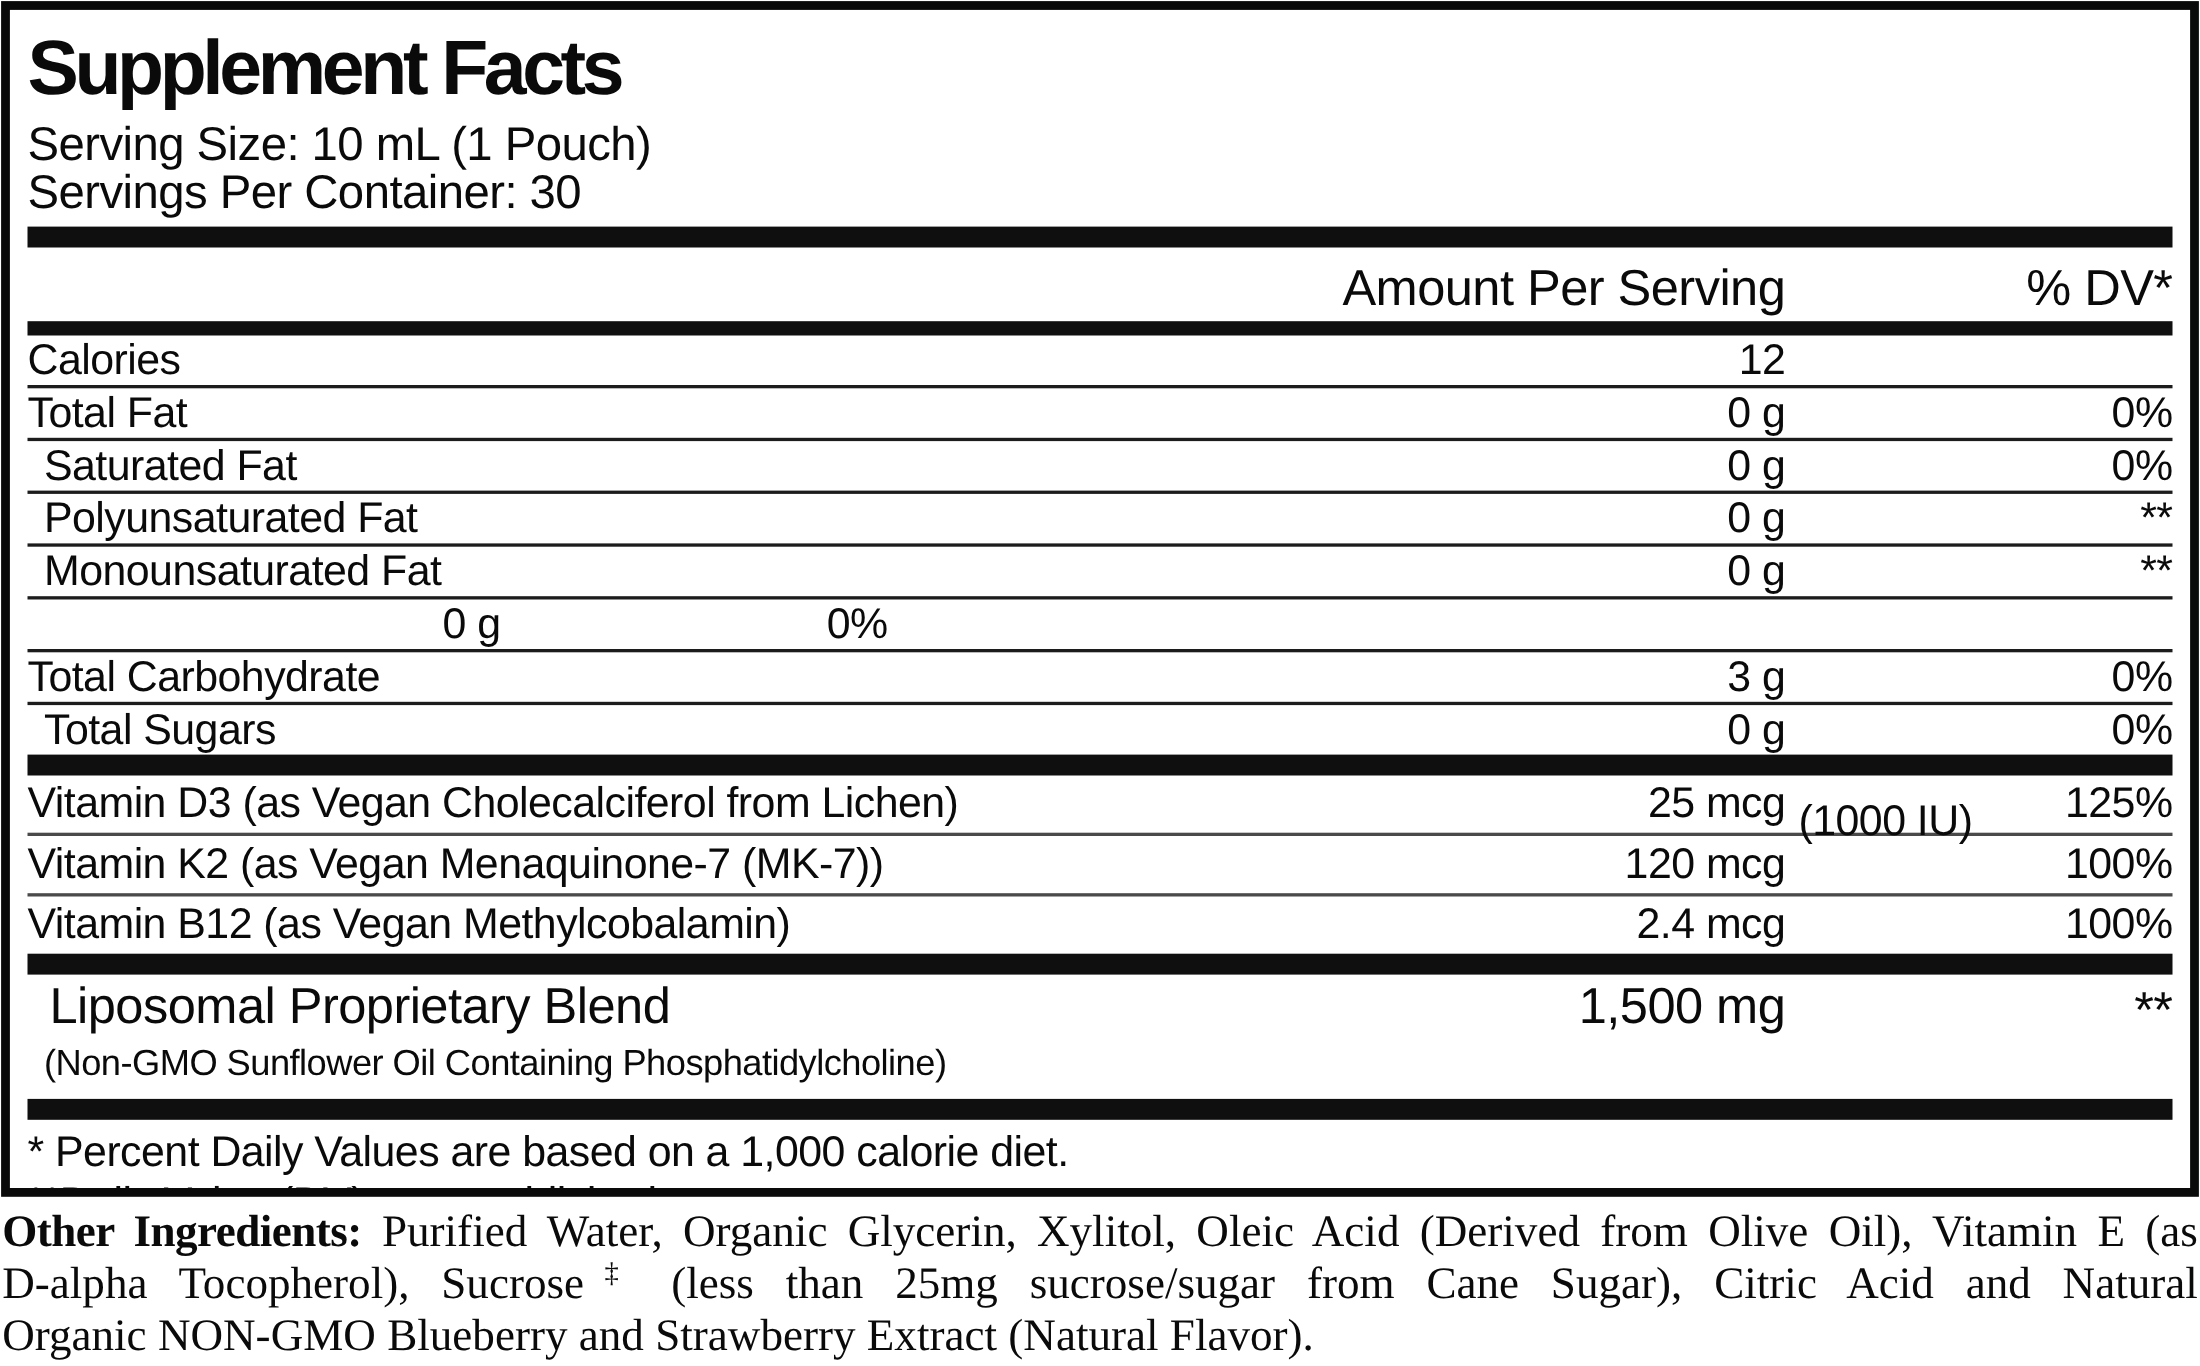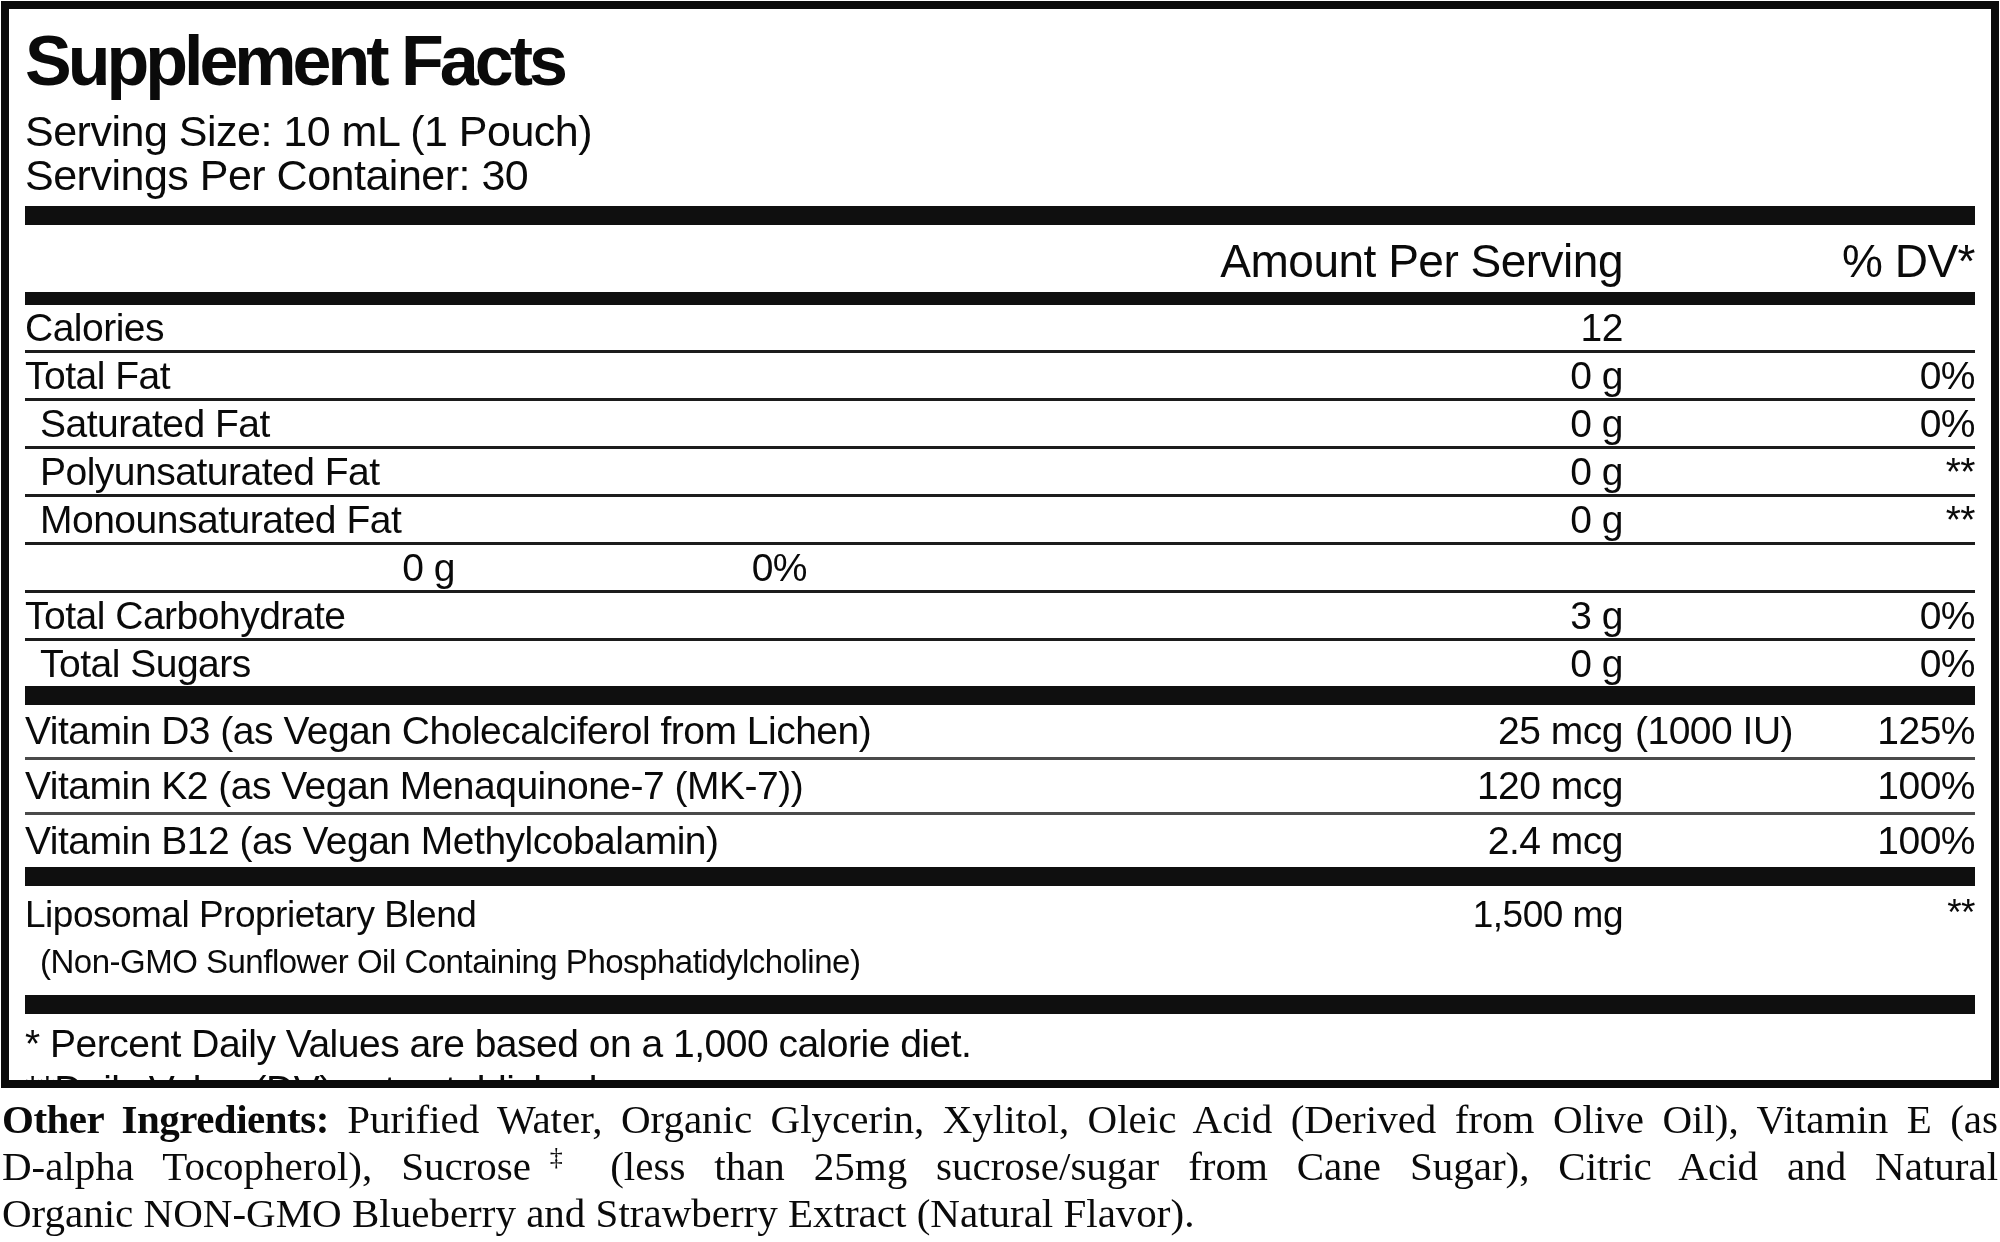--- a/index.html
+++ b/index.html
@@ -30,23 +30,23 @@
   .hdr-row{display:flex;align-items:baseline;padding:9px 0 4px 0;font-size:46px;letter-spacing:-0.5px;}
   .row{display:flex;align-items:center;height:45px;font-size:39px;letter-spacing:-0.5px;}
   .mrow + .mrow{border-top:3px solid #1c1c1c;}
   .vrow{height:52px;}
   .vrow + .vrow{border-top:3px solid #4a4a4a;}
   .c-name{flex:1;white-space:nowrap;}
   .c-name.indent{padding-left:15px;}
   .c-amt{width:430px;text-align:right;white-space:nowrap;position:relative;}
   .c-dv{width:352px;text-align:right;white-space:nowrap;}
   .dv-top{align-self:flex-start;line-height:1.05;padding-top:3px;}
-  .amt-extra{position:absolute;left:100%;top:0;padding-left:12px;white-space:nowrap;}
+  .amt-extra{position:absolute;left:100%;top:16px;padding-left:12px;white-space:nowrap;}
   .blend{padding:5px 0 10px 0;}
-  .blend-top{display:flex;align-items:flex-start;font-size:37px;letter-spacing:-0.5px;line-height:47px;}
+  .blend-top{display:flex;align-items:flex-start;font-size:46px;letter-spacing:-0.5px;line-height:47px;margin-left:20px;}
   .blend-sub{font-size:33px;letter-spacing:-0.5px;line-height:47px;padding-left:15px;white-space:nowrap;}
   .footnotes{padding:7px 0 9px 0;}
   .footnote{font-size:39px;line-height:46px;letter-spacing:-0.5px;}
   .other{
     margin:8px 2px 0 2px;
     font-size:41px;line-height:47px;letter-spacing:0;font-family:Liberation Serif, serif;
   }
   .oi-line{text-align:justify;text-align-last:justify;}
   .oi-line.last{text-align:left;text-align-last:left;}
   .oi-bold{font-weight:700;letter-spacing:-0.5px;}

